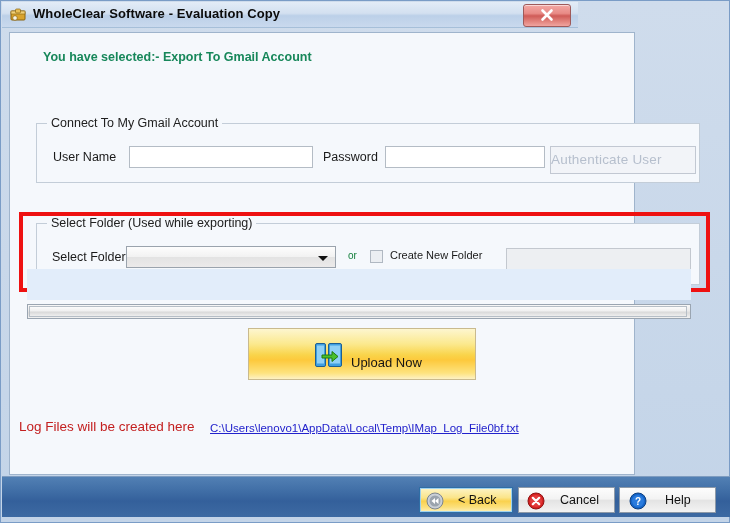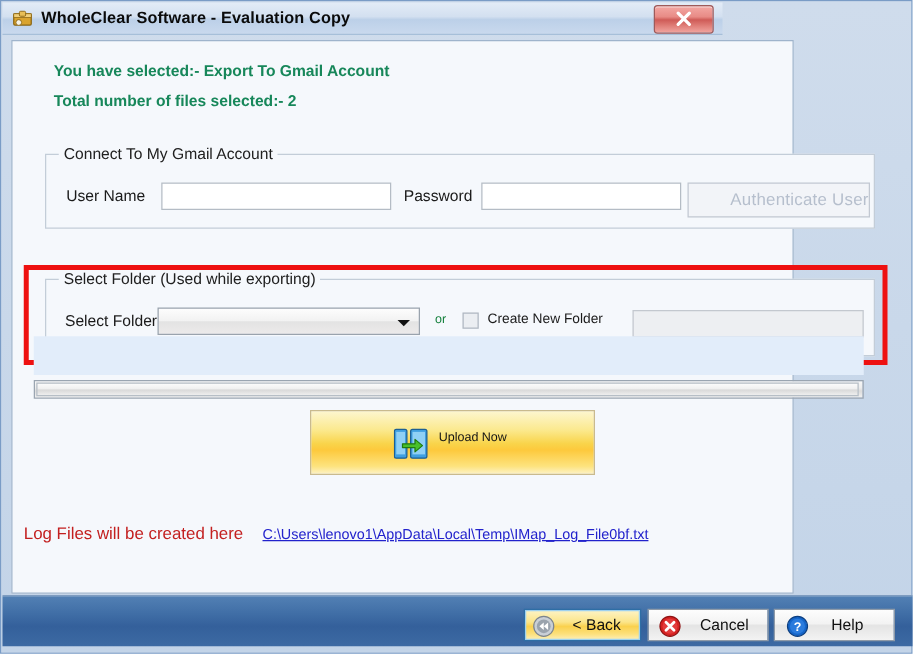--- a/index.html
+++ b/index.html
@@ -133,21 +133,21 @@
   
   #authenticate-user {
     position: absolute;
     left: 513px; top: 22px;
     width: 146px; height: 28px;
     box-sizing: border-box;
     border: 1px solid #c2c8d2;
     background: #f2f4f8;
     color: #b6bfcd;
     font-size: 13.5px;
-    text-align: right;
+    text-align: left;
     line-height: 26px;
     cursor: default;
     letter-spacing: 0.2px;
   }
 
   
   #folder-combo {
     position: absolute;
     left: 89px; top: 22px;
     width: 210px; height: 22px;
@@ -245,22 +245,22 @@
     background: linear-gradient(to bottom, #fdf6cf 0%, #fbe98e 30%, #f9d44a 52%, #fdc93c 62%, #fde37e 88%, #fdf2c4 100%);
     cursor: pointer;
   }
   #upload-icon {
     position: absolute;
     left: 66px; top: 13px;
     width: 28px; height: 26px;
   }
   #upload-label {
     position: absolute;
-    left: 102px; top: 16px;
-    font-size: 10px;
+    left: 102px; top: 26px;
+    font-size: 13px;
     color: #141414;
     white-space: nowrap;
   }
 
   
   #log-text {
     position: absolute;
     left: 18px; top: 418px;
     font-size: 13.5px;
     color: #c32020;
@@ -336,21 +336,20 @@
     <div id="close-button">
       <svg width="14" height="14" viewBox="0 0 14 14">
         <path d="M2.5 2.5 L11.5 11.5 M11.5 2.5 L2.5 11.5" stroke="#ffffff" stroke-width="2.6" stroke-linecap="round"></path>
       </svg>
     </div>
   </div>
 
   <div id="content">
 
     <div class="status-line" id="status-1">You have selected:- Export  To Gmail Account</div>
-    <div class="status-line" id="status-2">Total number of files selected:- 2</div>
 
     <div class="groupbox" id="gmail-group">
       <span class="group-title">Connect To My Gmail Account</span>
       <span class="field-label" style="left:16px; top:26px;">User Name</span>
       <input class="textbox" style="left: 92px; top: 22px; width: 184px;" type="text" value="">
       <span class="field-label" style="left:286px; top:26px;">Password</span>
       <input class="textbox" style="left: 348px; top: 22px; width: 160px;" type="password" value="">
       <div id="authenticate-user">Authenticate User</div>
     </div>
 

